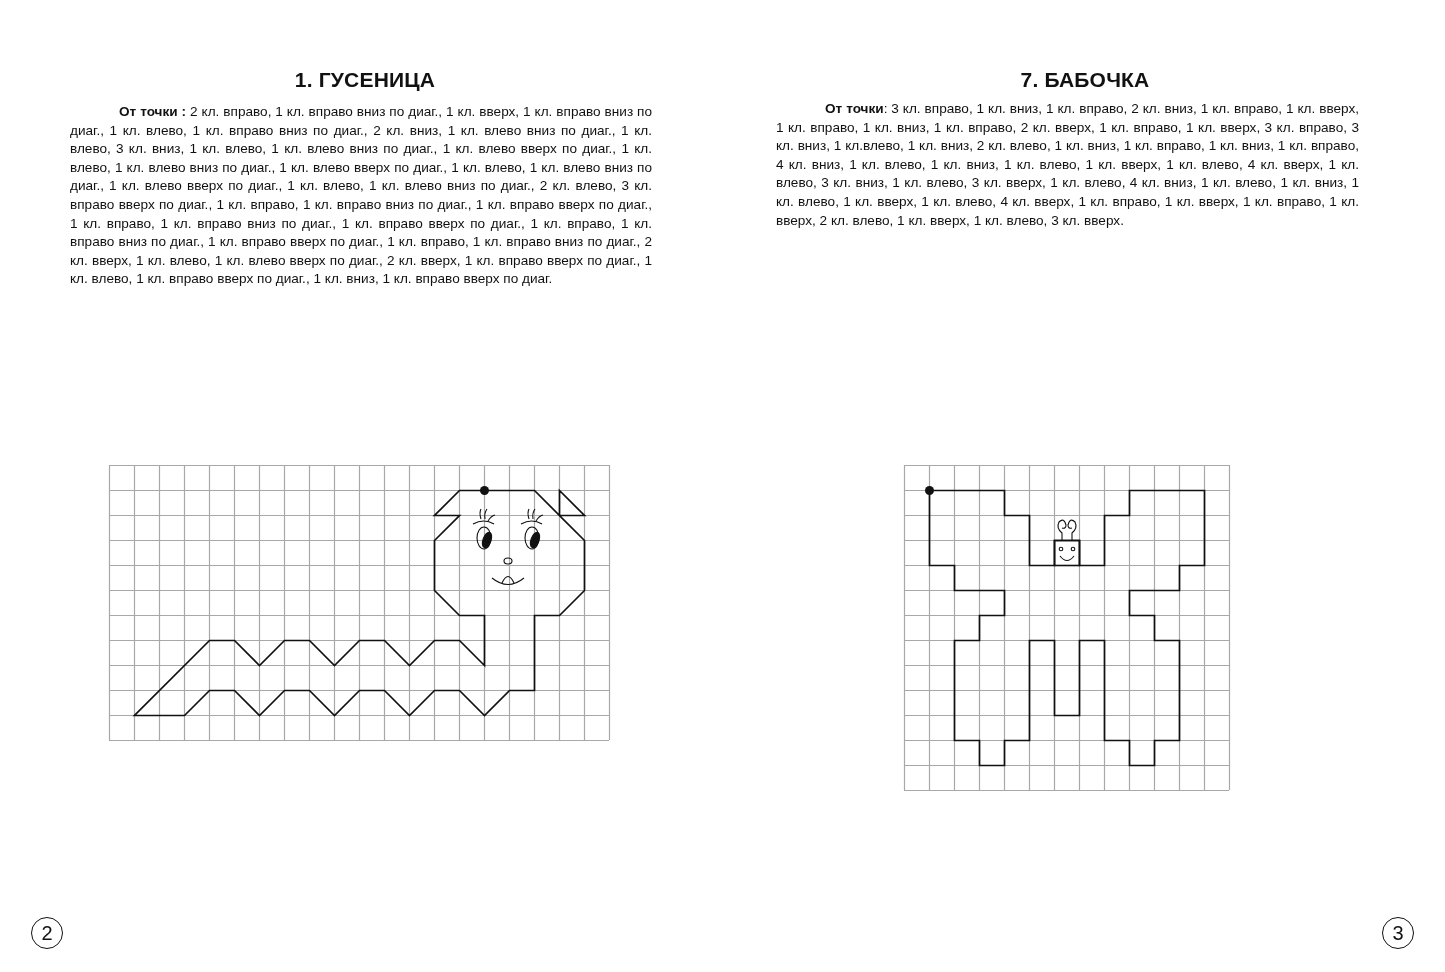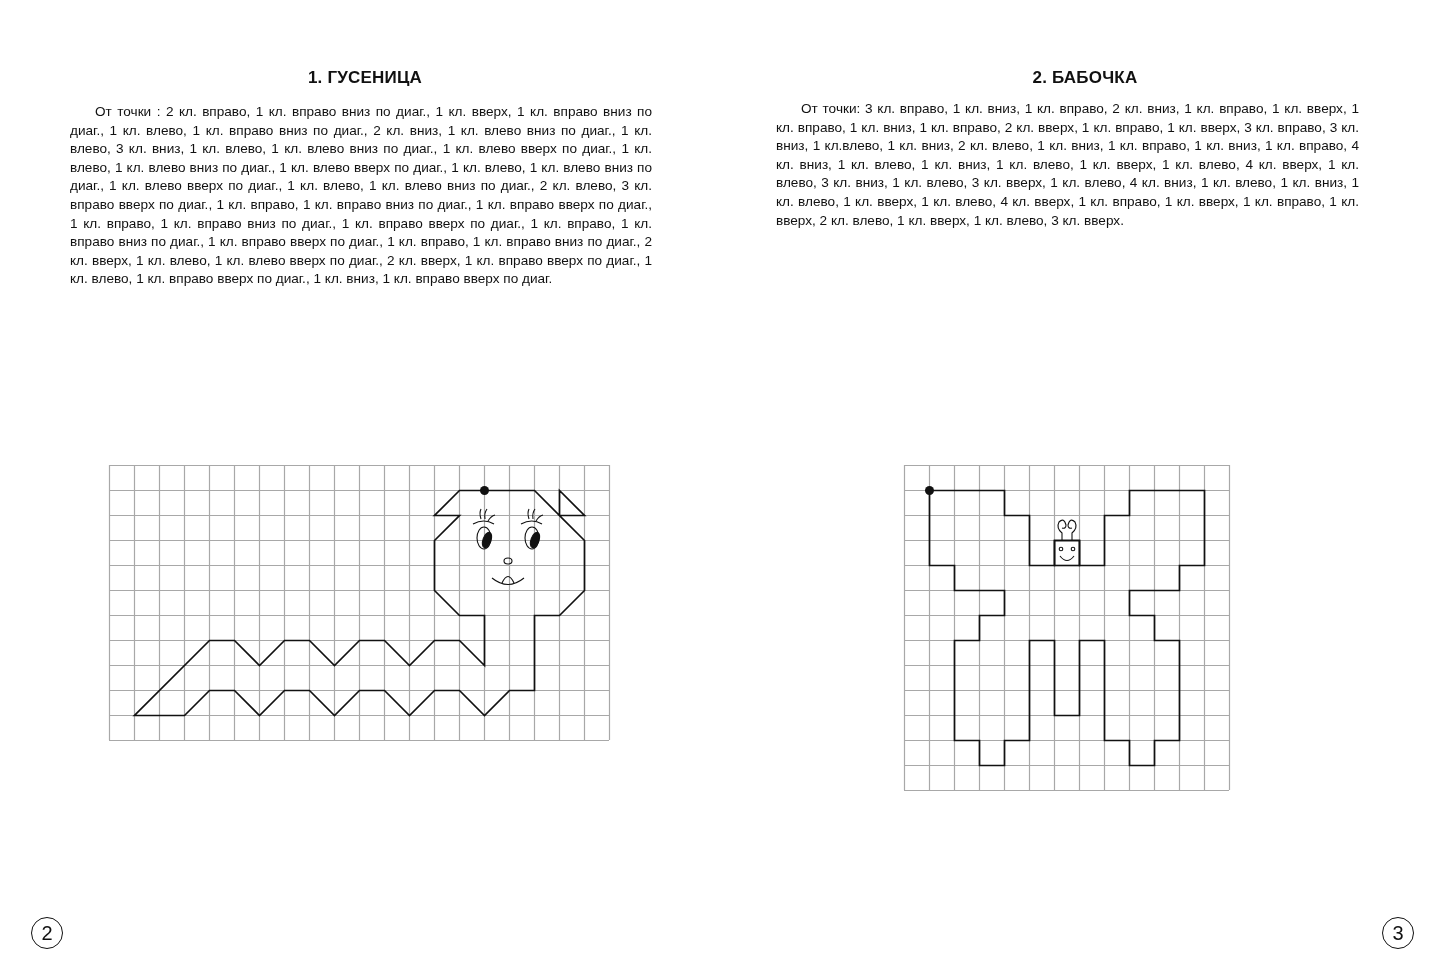--- a/index.html
+++ b/index.html
@@ -1,20 +1,20 @@
 <!DOCTYPE html>
 <html><head>
 <meta charset="utf-8">
 <style>
   html, body { margin:0; padding:0; background:#ffffff; }
   body { width:1445px; height:972px; position:relative; overflow:hidden;
          font-family:"Liberation Sans", "DejaVu Sans", sans-serif; color:#111; }
-  .title { position:absolute; font-weight:bold; font-size:17px; text-align:center; letter-spacing:0.2px; }
+  .title { position:absolute; font-weight:bold; font-size:21px; text-align:center; letter-spacing:0.2px; }
   .para { position:absolute; font-size:13.6px; line-height:18.6px; text-align:justify; }
-  .para b { font-weight:normal; }
+  .para b { font-weight:bold;margin-left:24px; }
   .pagenum { position:absolute; width:30px; height:30px; border:1.6px solid #111; border-radius:50%;
              font-size:20px; line-height:30px; text-align:center; }
   svg { position:absolute; overflow:visible; }
 </style>
 </head>
 <body>
 
 <div class="title" style="left:60px; top:68px; width:610px;">1. ГУСЕНИЦА</div>
 <div class="para" style="left:70px; top:103px; width:582px; text-indent:25px;">
   <b>От точки :</b>
@@ -67,21 +67,21 @@
       <ellipse cx="426" cy="75" rx="4" ry="8" fill="#111111" transform="rotate(20 426 75)"></ellipse>
       <path d="M412,59 Q423,53 433,59"></path>
       <path d="M420,54 q-2,-6 0,-10 M424,54 q-1,-6 2,-10 M427,56 q3,-5 7,-6"></path>
       <ellipse cx="399" cy="96" rx="4" ry="3"></ellipse>
       <path d="M383,113 Q399,126 415,113"></path>
       <path d="M393,118 Q399,105 405,118"></path>
     </g>
   </svg>
 <div class="pagenum" style="left:31px; top:917px;">2</div>
 
-<div class="title" style="left:785px; top:68px; width:600px;">2. БАБОЧКА</div>
+<div class="title" style="left:785px; top:68px; width:600px;">7. БАБОЧКА</div>
 <div class="para" style="left:776px; top:100px; width:583px; text-indent:25px;">
   <b>От точки</b><span>: 3 кл. вправо, 1 кл. вниз, 1 кл. вправо, 2 кл. вниз, 1 кл. вправо, 1 кл. вверх, 1 кл. вправо, 1 кл. вниз, 1 кл. вправо, 2 кл. вверх, 1 кл. вправо, 1 кл. вверх, 3 кл. вправо, 3 кл. вниз, 1 кл.влево, 1 кл. вниз, 2 кл. влево, 1 кл. вниз, 1 кл. вправо, 1 кл. вниз, 1 кл. вправо, 4 кл. вниз, 1 кл. влево, 1 кл. вниз, 1 кл. влево, 1 кл. вверх, 1 кл. влево, 4 кл. вверх, 1 кл. влево, 3 кл. вниз, 1 кл. влево, 3 кл. вверх, 1 кл. влево, 4 кл. вниз, 1 кл. влево, 1 кл. вниз, 1 кл. влево, 1 кл. вверх, 1 кл. влево, 4 кл. вверх, 1 кл. вправо, 1 кл. вверх, 1 кл. вправо, 1 кл. вверх, 2 кл. влево, 1 кл. вверх, 1 кл. влево, 3 кл. вверх.</span>
 </div>
 <svg id="grid1" width="326" height="326" style="left:904px; top:465px;">
     <g stroke="#a8a8a8" stroke-width="1.2" fill="none">
       <line x1="0.5" y1="0" x2="0.5" y2="325"></line>
       <line x1="25.5" y1="0" x2="25.5" y2="325"></line>
       <line x1="50.5" y1="0" x2="50.5" y2="325"></line>
       <line x1="75.5" y1="0" x2="75.5" y2="325"></line>
       <line x1="100.5" y1="0" x2="100.5" y2="325"></line>

